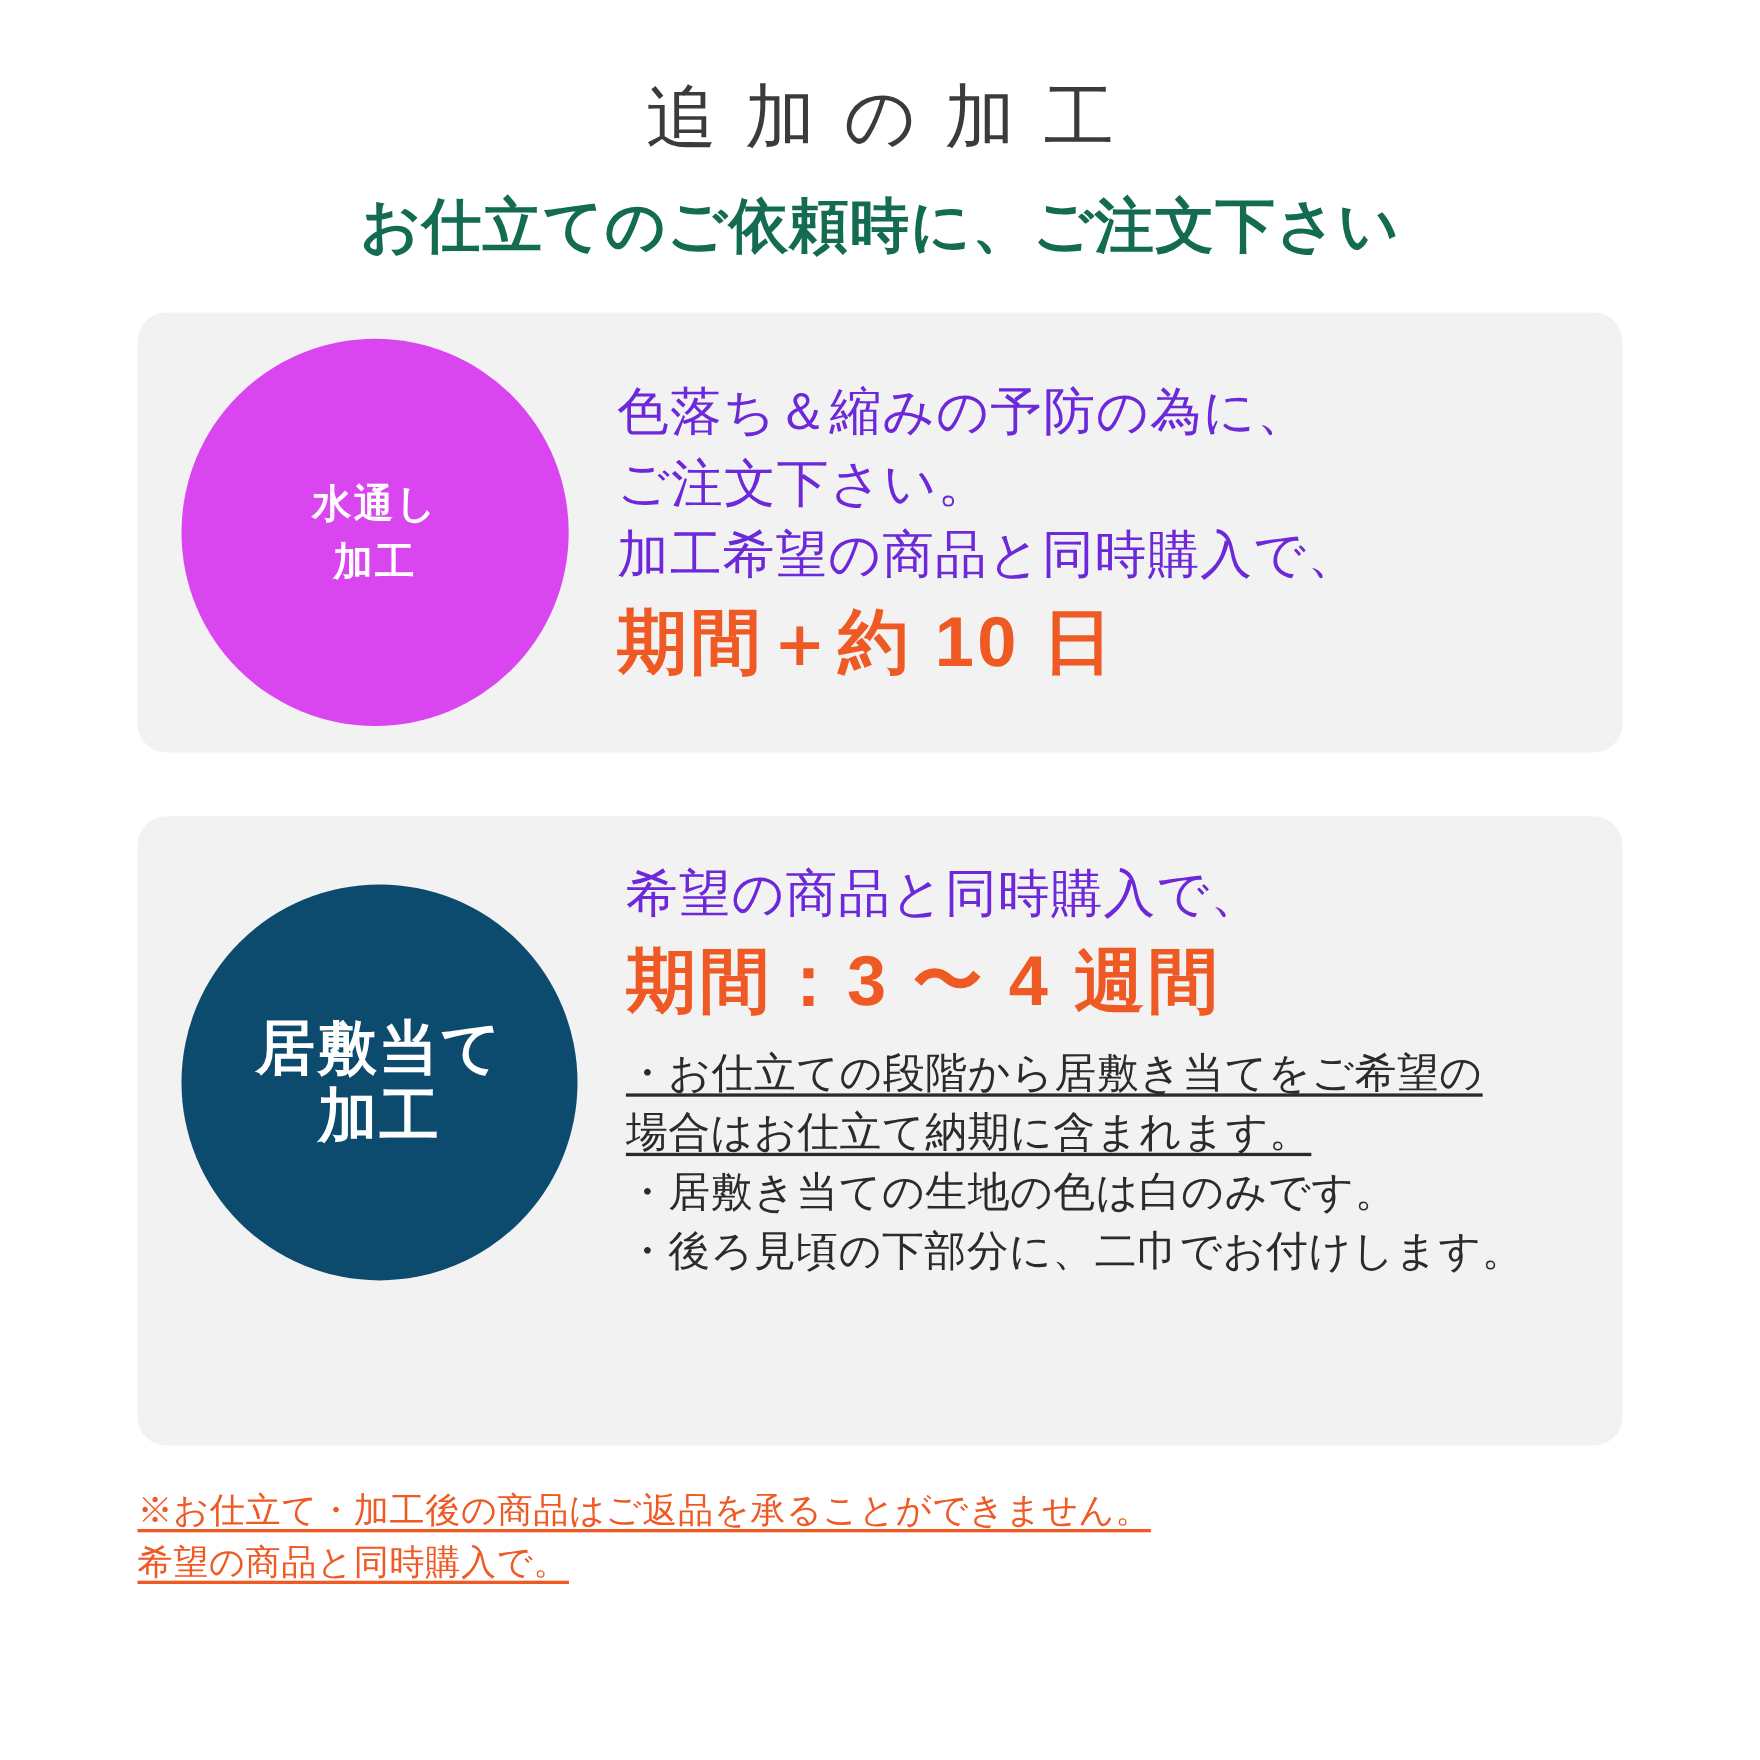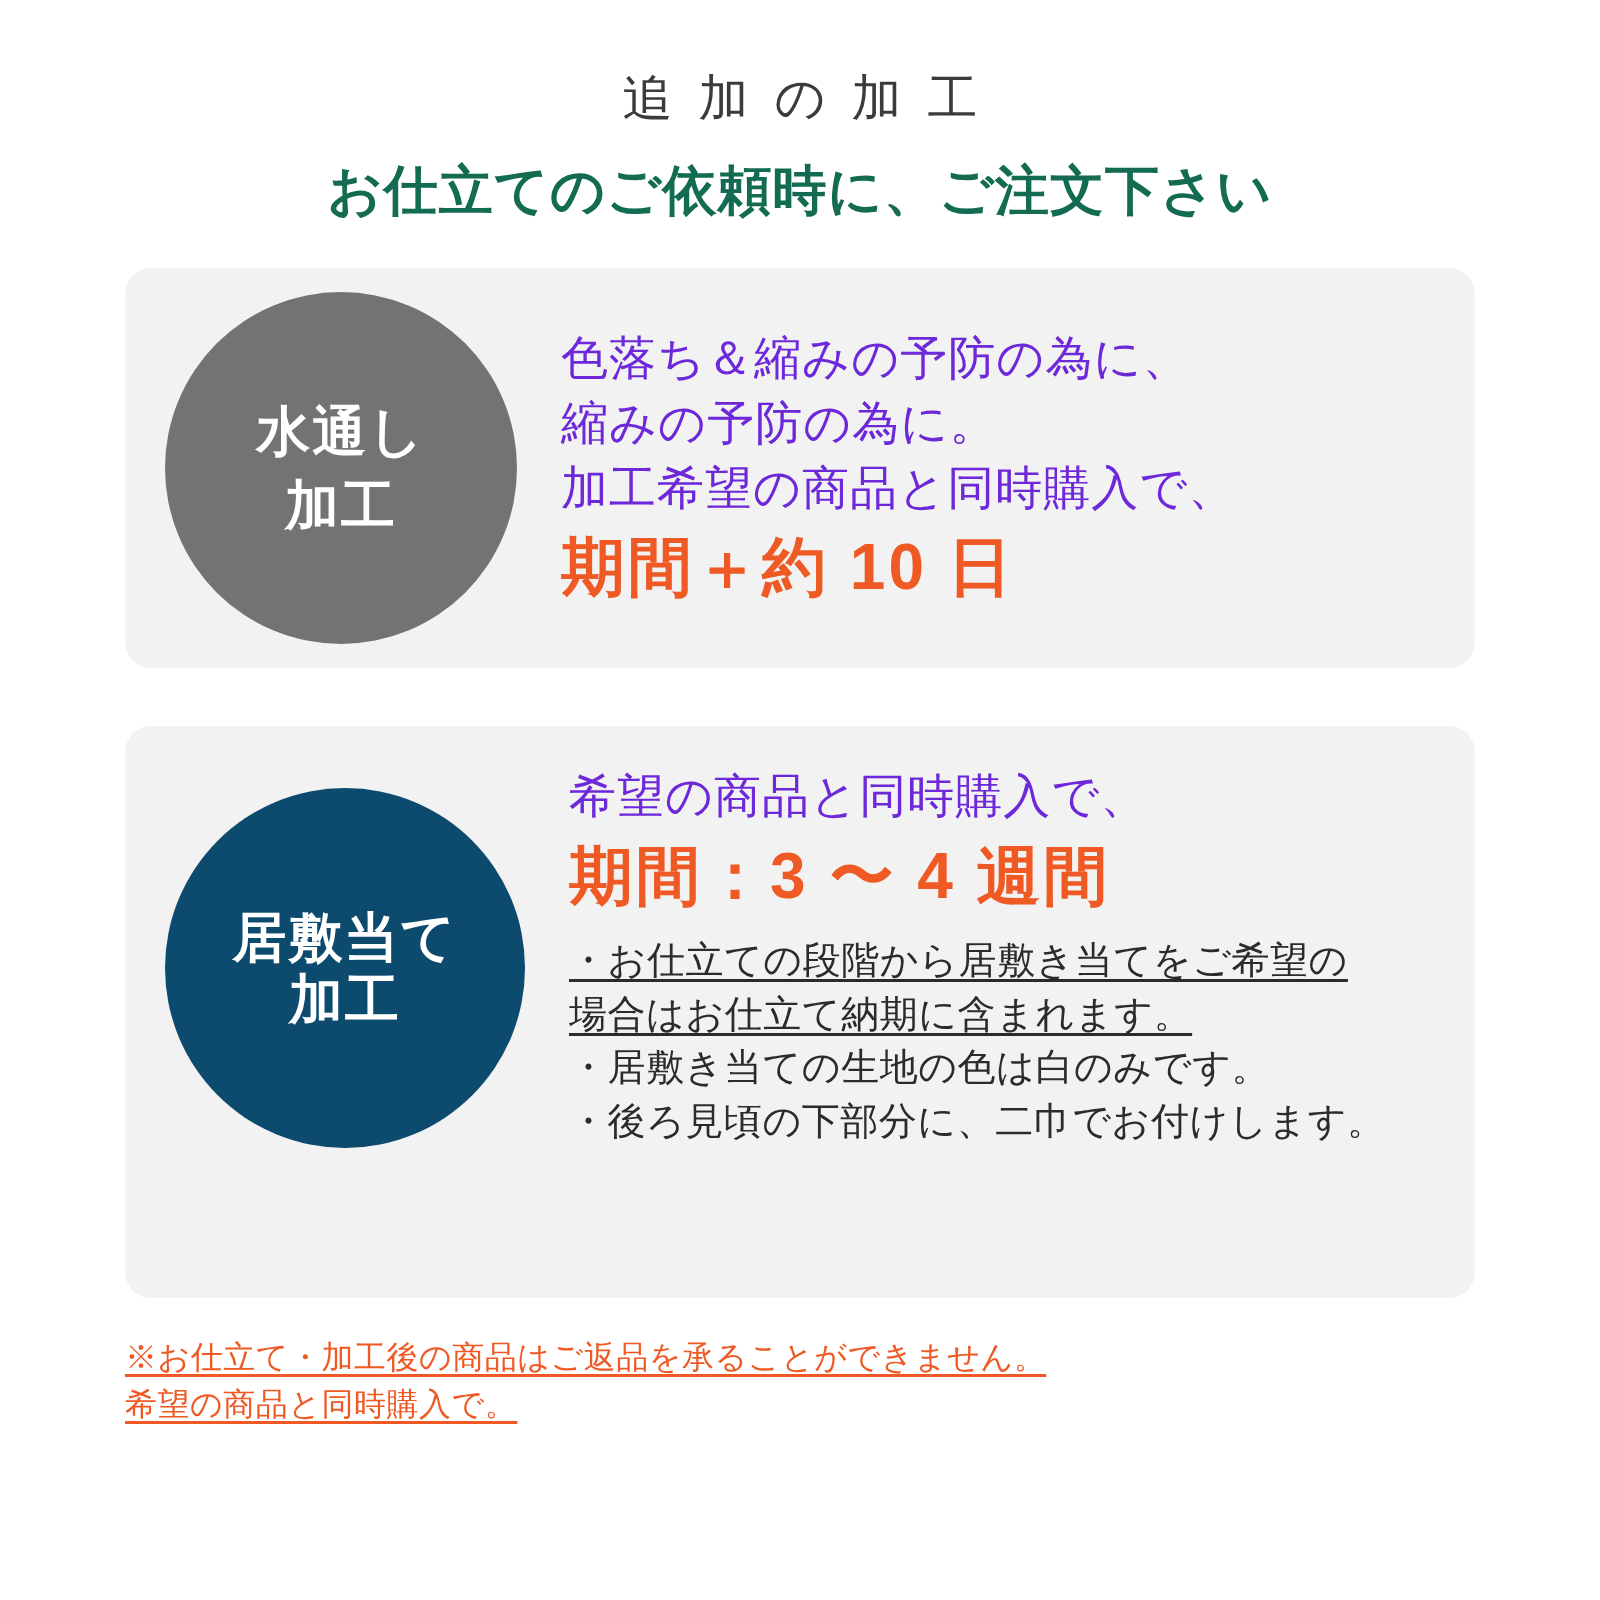--- a/index.html
+++ b/index.html
@@ -17,21 +17,21 @@
   .page {
     position: relative;
     width: 1600px;
     height: 1600px;
     box-sizing: border-box;
   }
 
   
   .title {
     text-align: center;
-    font-size: 50px;
+    font-size: 64px;
     letter-spacing: 26px;
     color: #3b3b3b;
     font-weight: 400;
     padding-top: 70px;
     line-height: 1.15;
     text-indent: 26px;
   }
   .subtitle {
     text-align: center;
     font-size: 54px;
@@ -74,22 +74,22 @@
     justify-content: center;
     color: #ffffff;
     font-weight: bold;
     line-height: 1.15;
     text-align: center;
     letter-spacing: 2px;
   }
   .badge--water {
     width: 352px;
     height: 352px;
-    background: #737373;
-    font-size: 54px;
+    background: #d946ef;
+    font-size: 36px;
     gap: 12px;
   }
   .badge--shiki {
     width: 360px;
     height: 360px;
     background: #0c4a6e;
     font-size: 54px;
     margin-top: 62px;
   }
 
@@ -152,21 +152,21 @@
   <div class="title">追加の加工</div>
   <div class="subtitle">お仕立てのご依頼時に、ご注文下さい</div>
 
   <div class="card card--first">
     <div class="badge badge--water">
       <span>水通し</span>
       <span>加工</span>
     </div>
     <div class="card-body">
       <div class="line">色落ち＆縮みの予防の為に、</div>
-      <div class="line">縮みの予防の為に。</div>
+      <div class="line">ご注文下さい。</div>
       <div class="line">加工希望の商品と同時購入で、</div>
       <div class="highlight">期間＋約 10 日</div>
     </div>
   </div>
 
   <div class="card card--second">
     <div class="badge badge--shiki">
       <span>居敷当て</span>
       <span>加工</span>
     </div>

